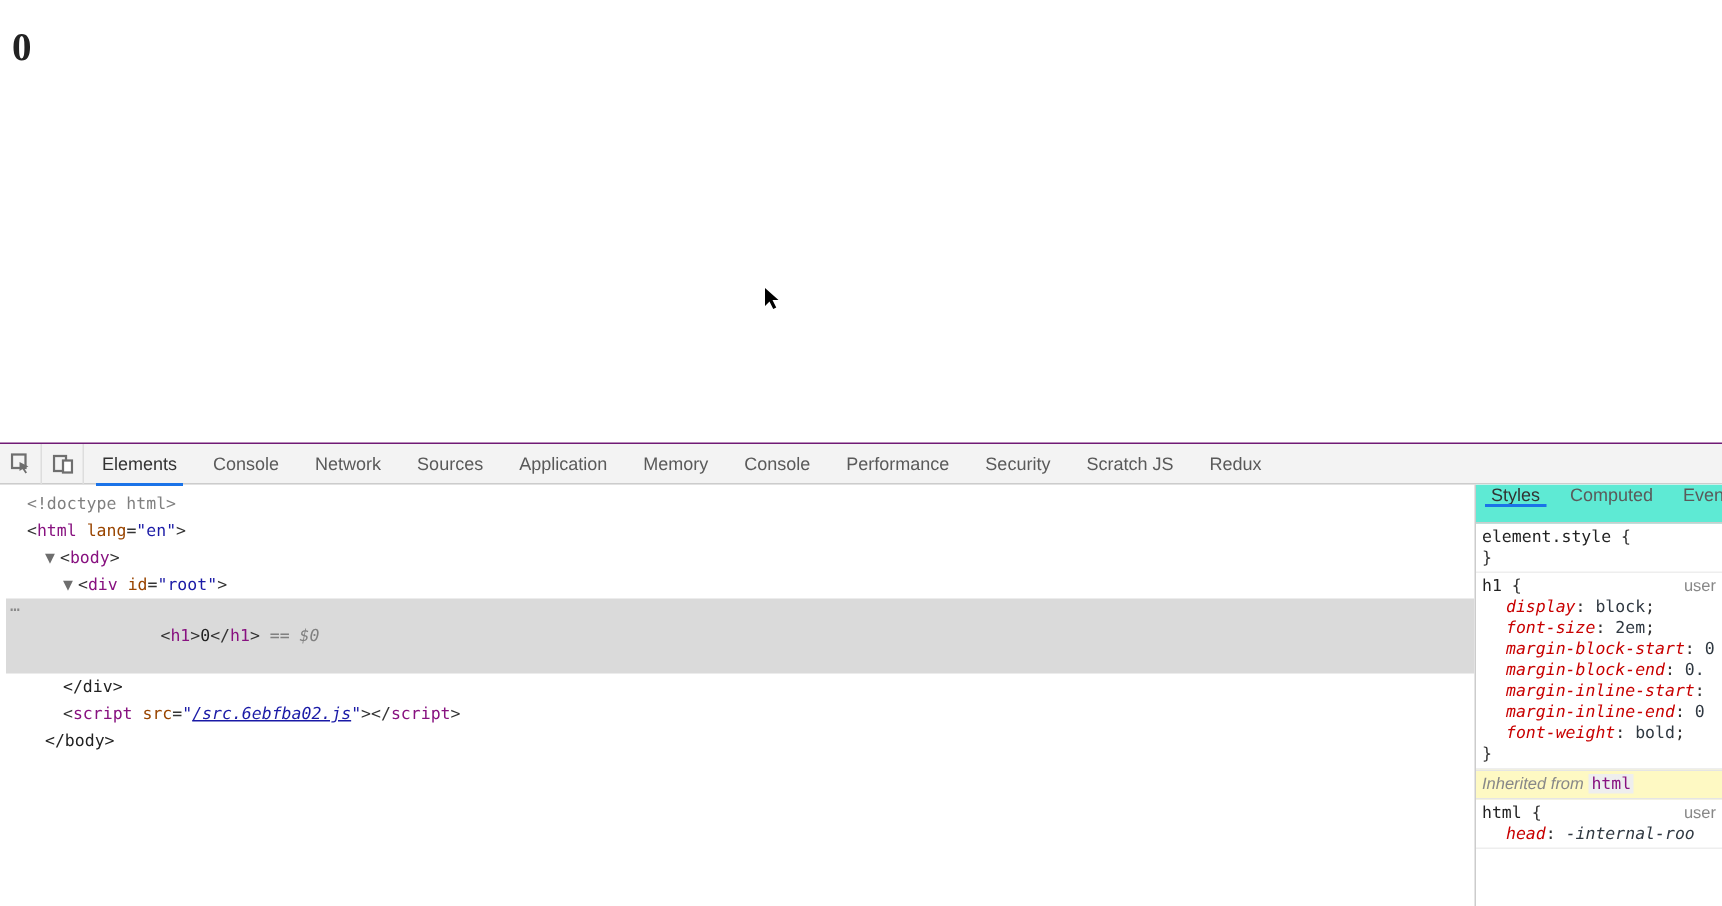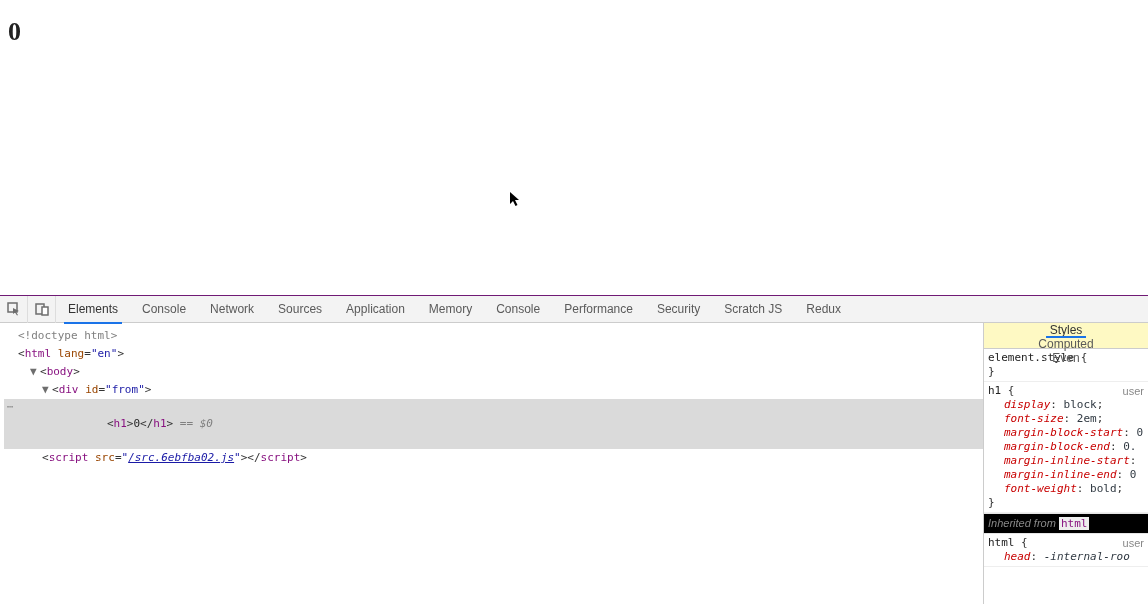--- a/index.html
+++ b/index.html
@@ -135,26 +135,25 @@
   .styles-panel {
     width: 165px;
     border-left: 1px solid #ccc;
     display: flex;
     flex-direction: column;
     overflow: hidden;
     background: #fff;
   }
   .styles-tabs {
     display: flex;
-    align-items: center;
+    align-items: flex-start;
     border-bottom: 1px solid #ccc;
     height: 26px;
-    background: #fef9c3;
+    background: #5eead4;
     font-size: 12px;
-    flex-direction: column;
   }
   .stab {
     padding: 0 10px;
     display: flex;
     align-items: center;
     color: #5a5a5a;
     cursor: default;
     position: relative;
     white-space: nowrap;
   }
@@ -190,21 +189,21 @@
   .origin {
     float: right;
     color: #888;
     font-family: -apple-system, Helvetica, Arial, sans-serif;
     font-size: 11px;
   }
   .prop { color: #c80000; }
   .val  { color: #303942; }
   .indent { padding-left: 16px; display: block; white-space: nowrap; overflow: hidden; }
   .inherited-header {
-    background: #000000;
+    background: #fef9c3;
     color: #888;
     padding: 2px 4px;
     border-top: 1px solid #e5e5e5;
     border-bottom: 1px solid #e5e5e5;
     font-family: -apple-system, Helvetica, Arial, sans-serif;
     font-style: italic;
   }
   .inherited-header .selref {
     font-family: Menlo, Consolas, monospace;
     font-style: normal;
@@ -258,29 +257,31 @@
   <div class="dt-body">
 
     <div class="elements-panel">
       <div class="line i1"><span class="txt" style="color:#808080">&lt;!doctype html&gt;</span></div>
 
       <div class="line i1">&lt;<span class="tagc">html</span> <span class="attrn">lang</span>=<span class="quote">"</span><span class="attrv">en</span><span class="quote">"</span>&gt;</div>
 
 
       <div class="line i2"><span class="arrow">▼</span>&lt;<span class="tagc">body</span>&gt;</div>
 
-      <div class="line i3"><span class="arrow">▼</span>&lt;<span class="tagc">div</span> <span class="attrn">id</span>=<span class="quote">"</span><span class="attrv">from</span><span class="quote">"</span>&gt;</div>
+      <div class="line i3"><span class="arrow">▼</span>&lt;<span class="tagc">div</span> <span class="attrn">id</span>=<span class="quote">"</span><span class="attrv">root</span><span class="quote">"</span>&gt;</div>
 
       <div class="line i4 selected">
         <span class="sel-dots">⋯</span>&lt;<span class="tagc">h1</span>&gt;<span class="txt">0</span>&lt;/<span class="tagc">h1</span>&gt;<span class="eq0"> == $0</span>
       </div>
 
+      <div class="line i3"><span class="txt">&lt;/div&gt;</span></div>
 
       <div class="line i3">&lt;<span class="tagc">script</span> <span class="attrn">src</span>=<span class="quote">"</span><span class="scriptsrc">/src.6ebfba02.js</span><span class="quote">"</span>&gt;&lt;/<span class="tagc">script</span>&gt;</div>
 
+      <div class="line i2"><span class="txt">&lt;/body&gt;</span></div>
 
     </div>
 
     <div class="styles-panel">
       <div class="styles-tabs">
         <div class="stab active">Styles</div>
         <div class="stab">Computed</div>
         <div class="stab">Even</div>
       </div>
 

